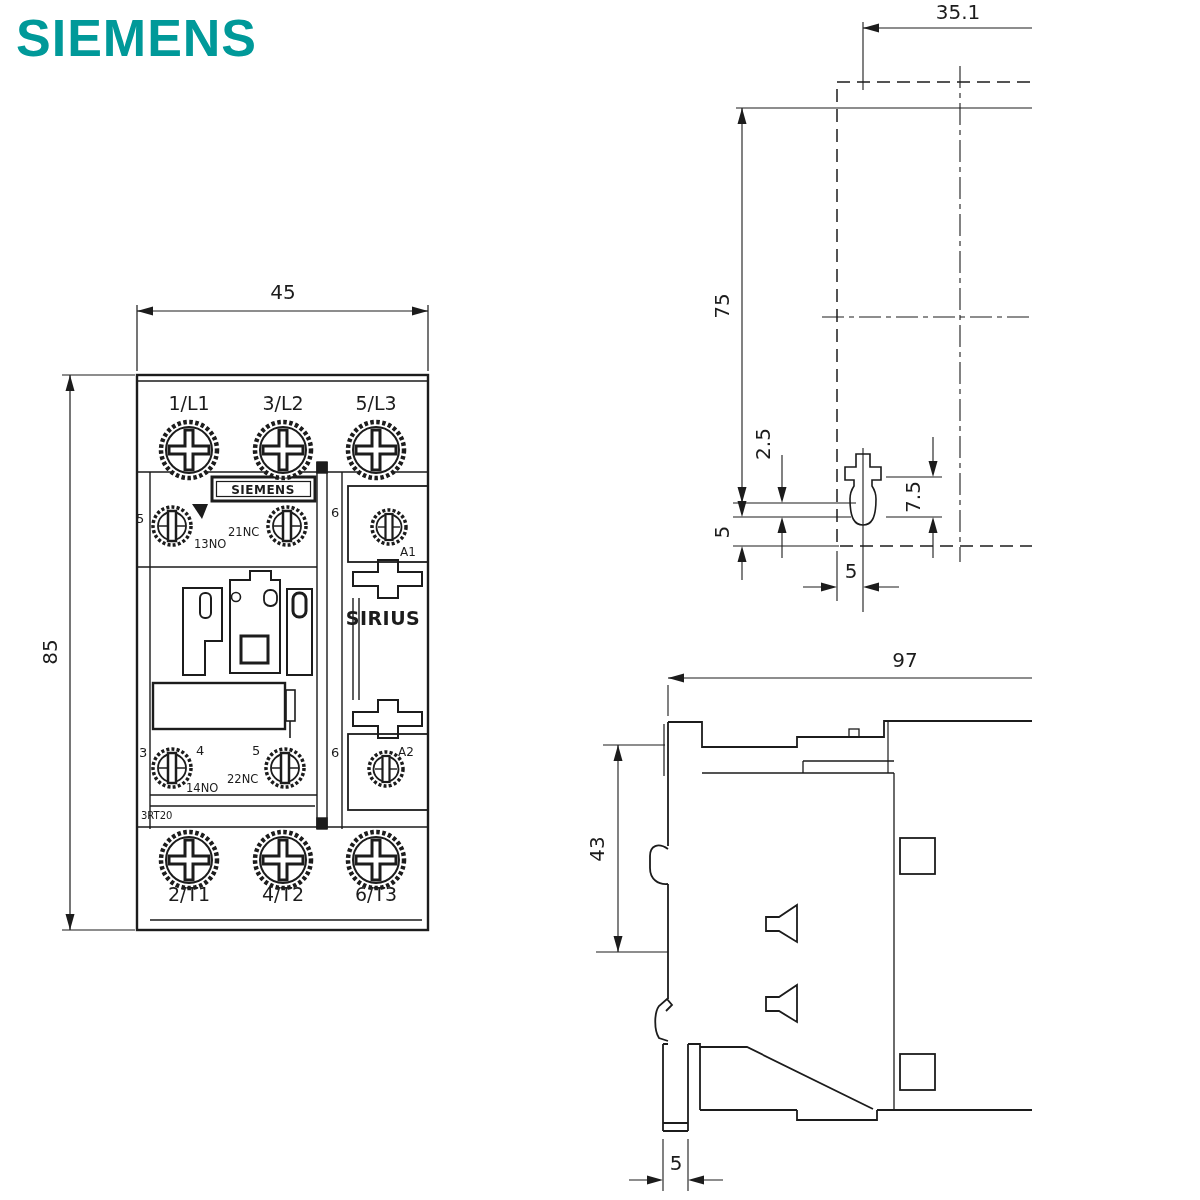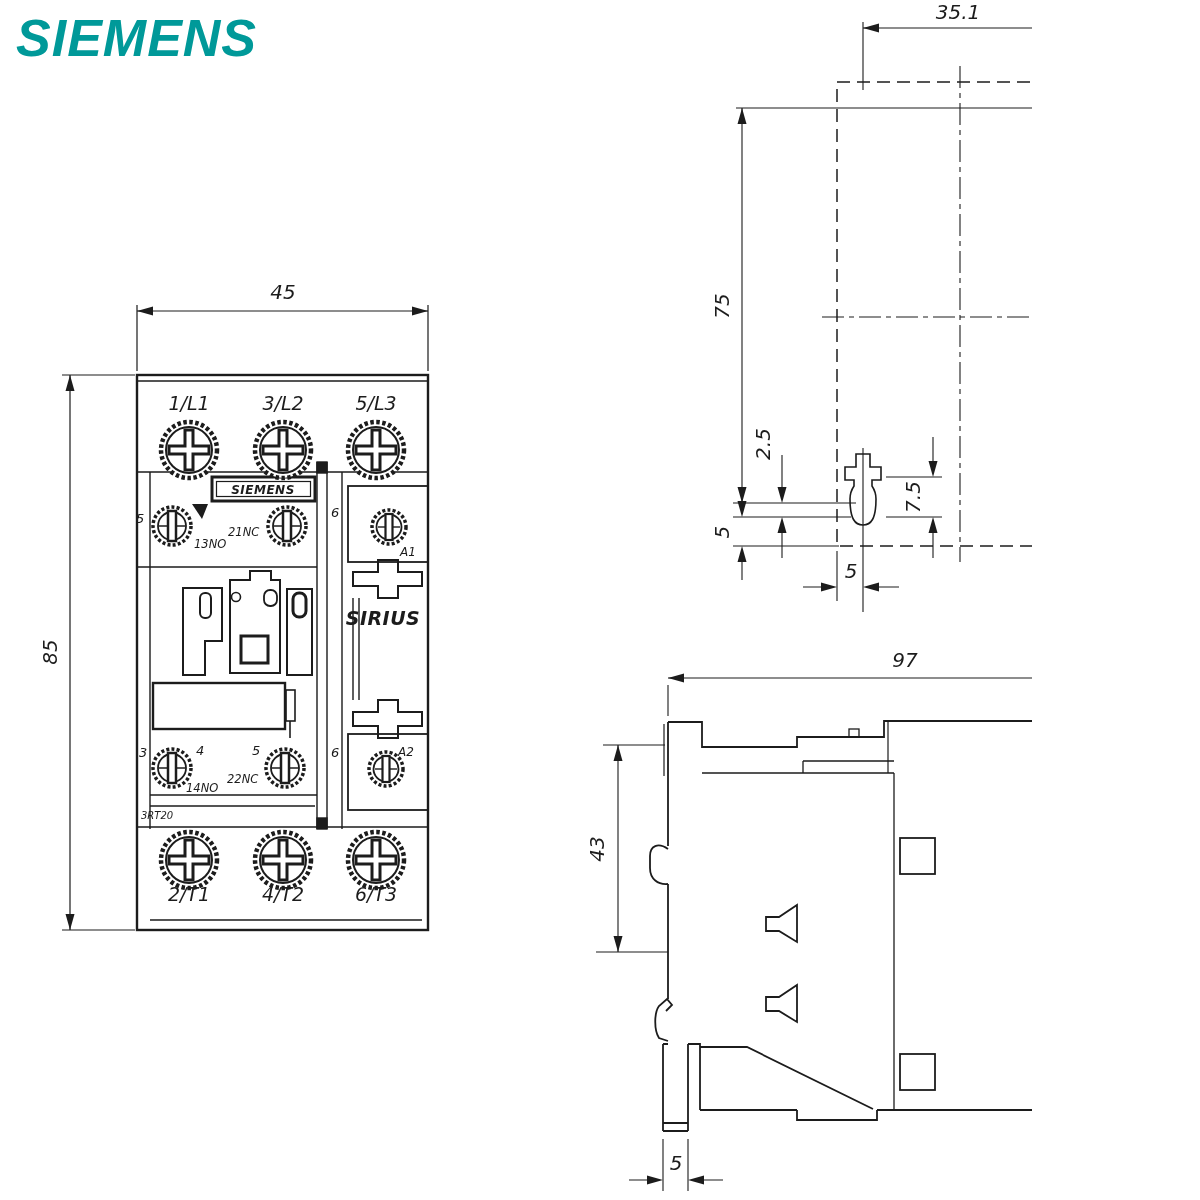--- a/index.html
+++ b/index.html
@@ -1,17 +1,17 @@
 <!DOCTYPE html>
 <html><head>
 <meta charset="utf-8">
 <style>
   html,body{margin:0;padding:0;background:#fff;}
   .page{position:relative;width:1032px;height:1200px;background:#ffffff;overflow:hidden;
-        font-family:"Liberation Sans",sans-serif;font-style:italic;}
+        font-family:"Liberation Sans",sans-serif;}
   .logo{position:absolute;left:16px;top:8px;font-family:"Liberation Sans",sans-serif;
         font-weight:bold;font-size:52px;letter-spacing:1px;color:#009999;}
   svg{position:absolute;left:0;top:0;}
   text{stroke:none;fill:#1c1c1c;font-family:"DejaVu Sans",sans-serif;}
   .dim{font-size:20px;}
   .term{font-size:19px;}
   .np{font-size:12px;font-weight:bold;letter-spacing:.5px;}
   .sirius{font-size:19px;font-weight:bold;letter-spacing:.5px;}
   .aux{font-size:11.5px;}
   .digit{font-size:13px;}

